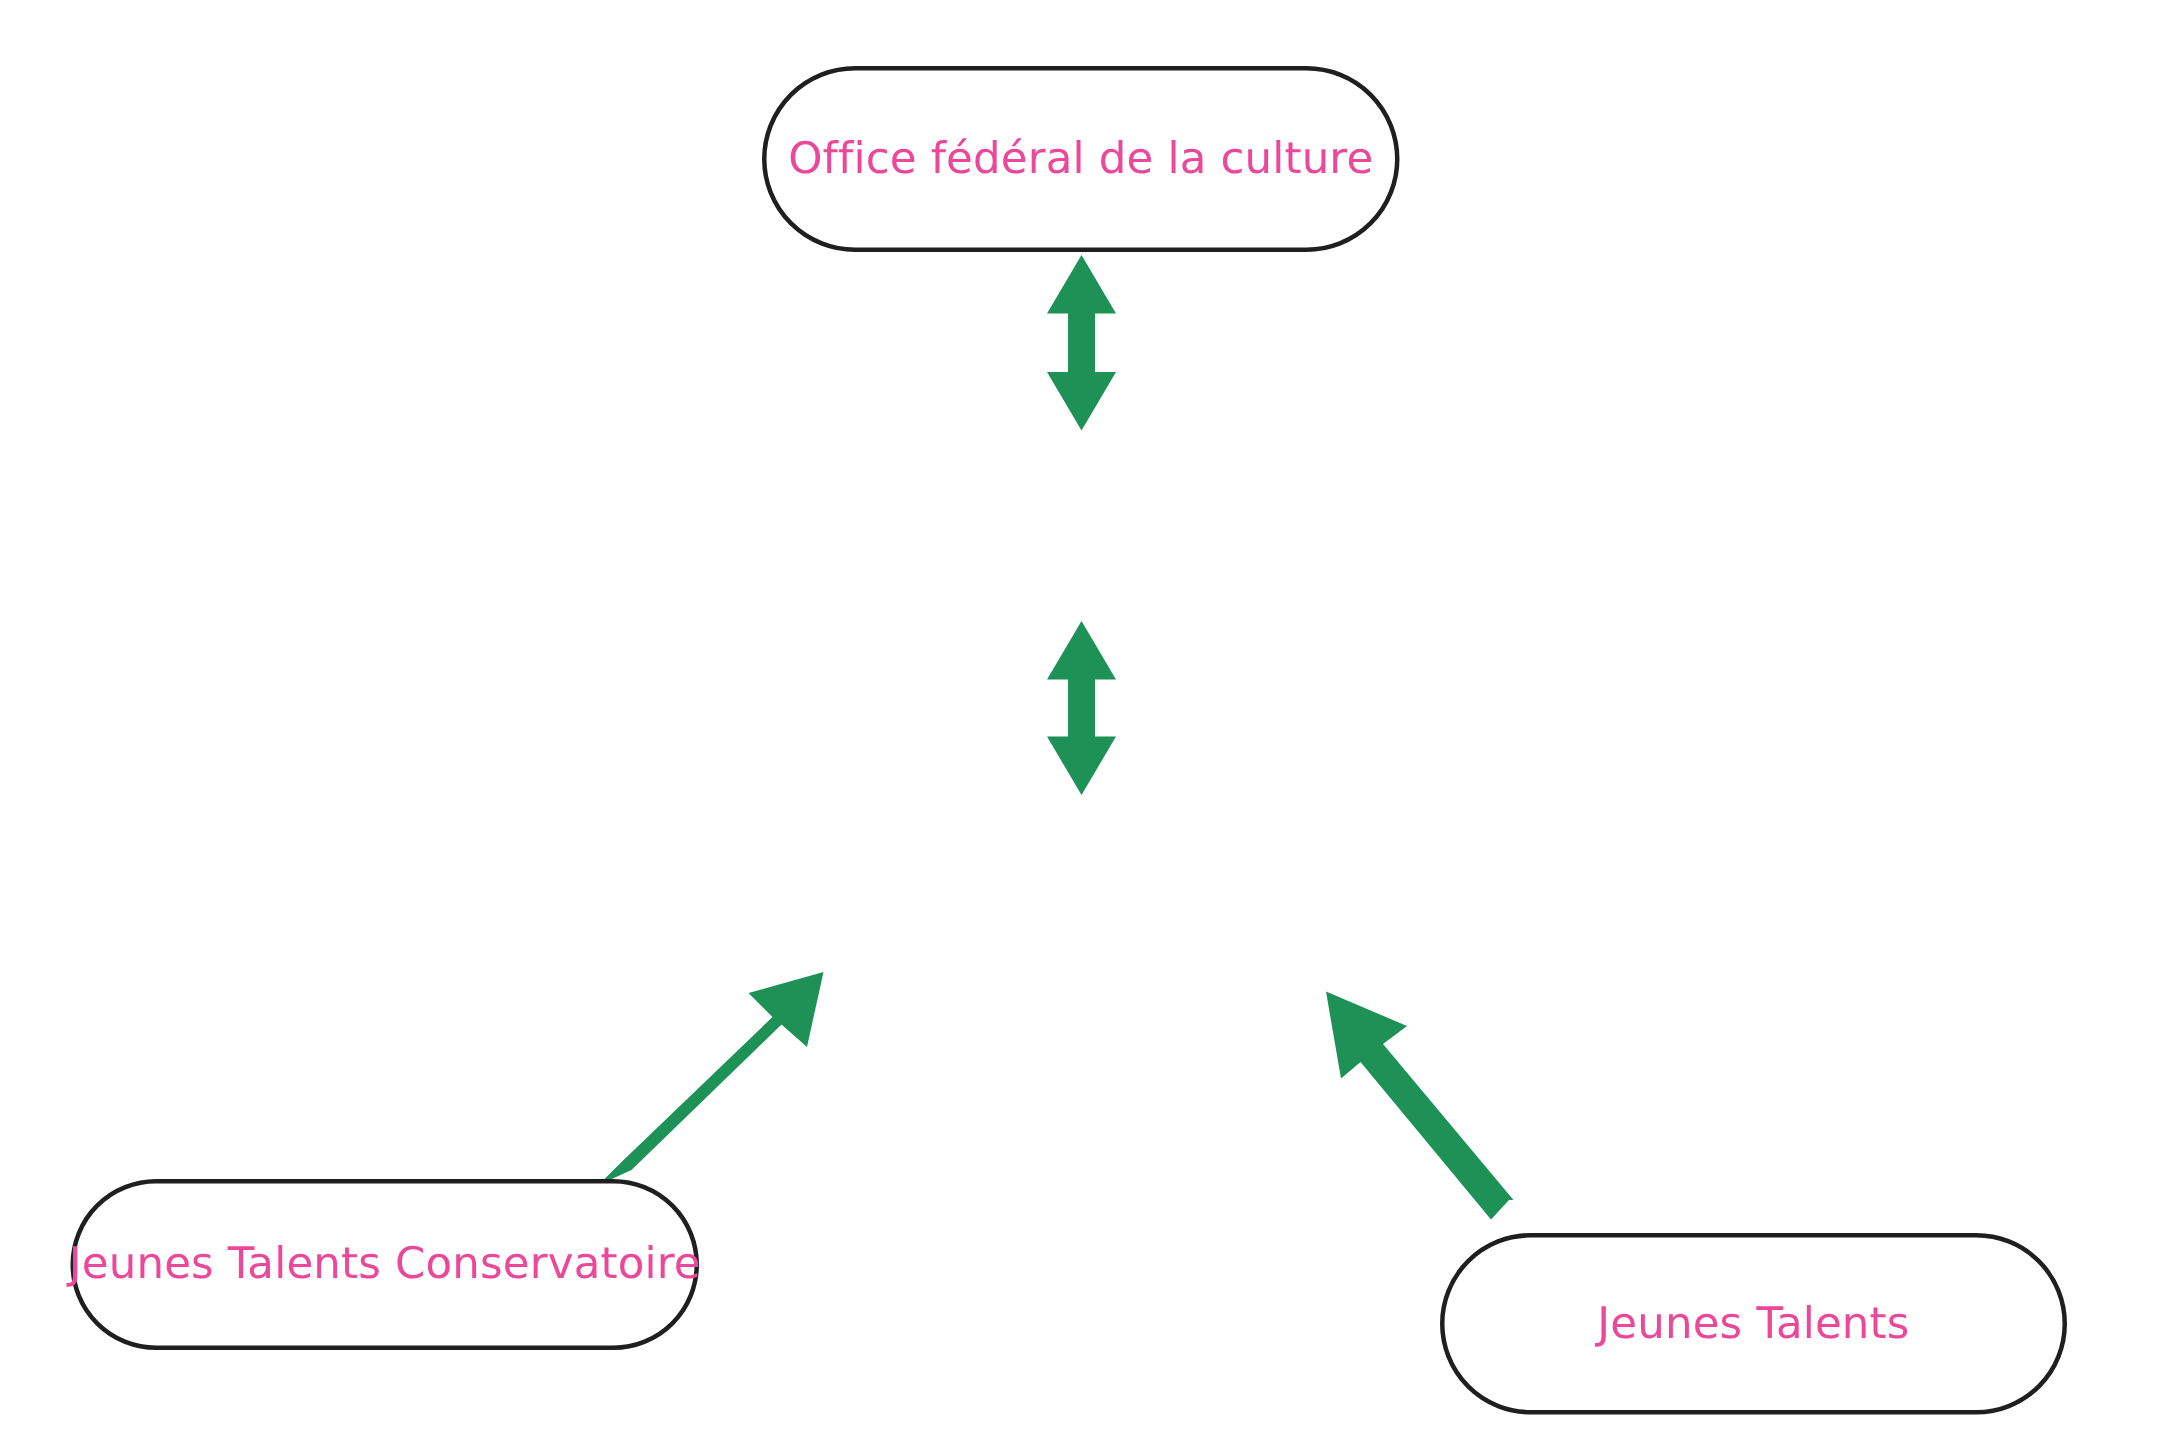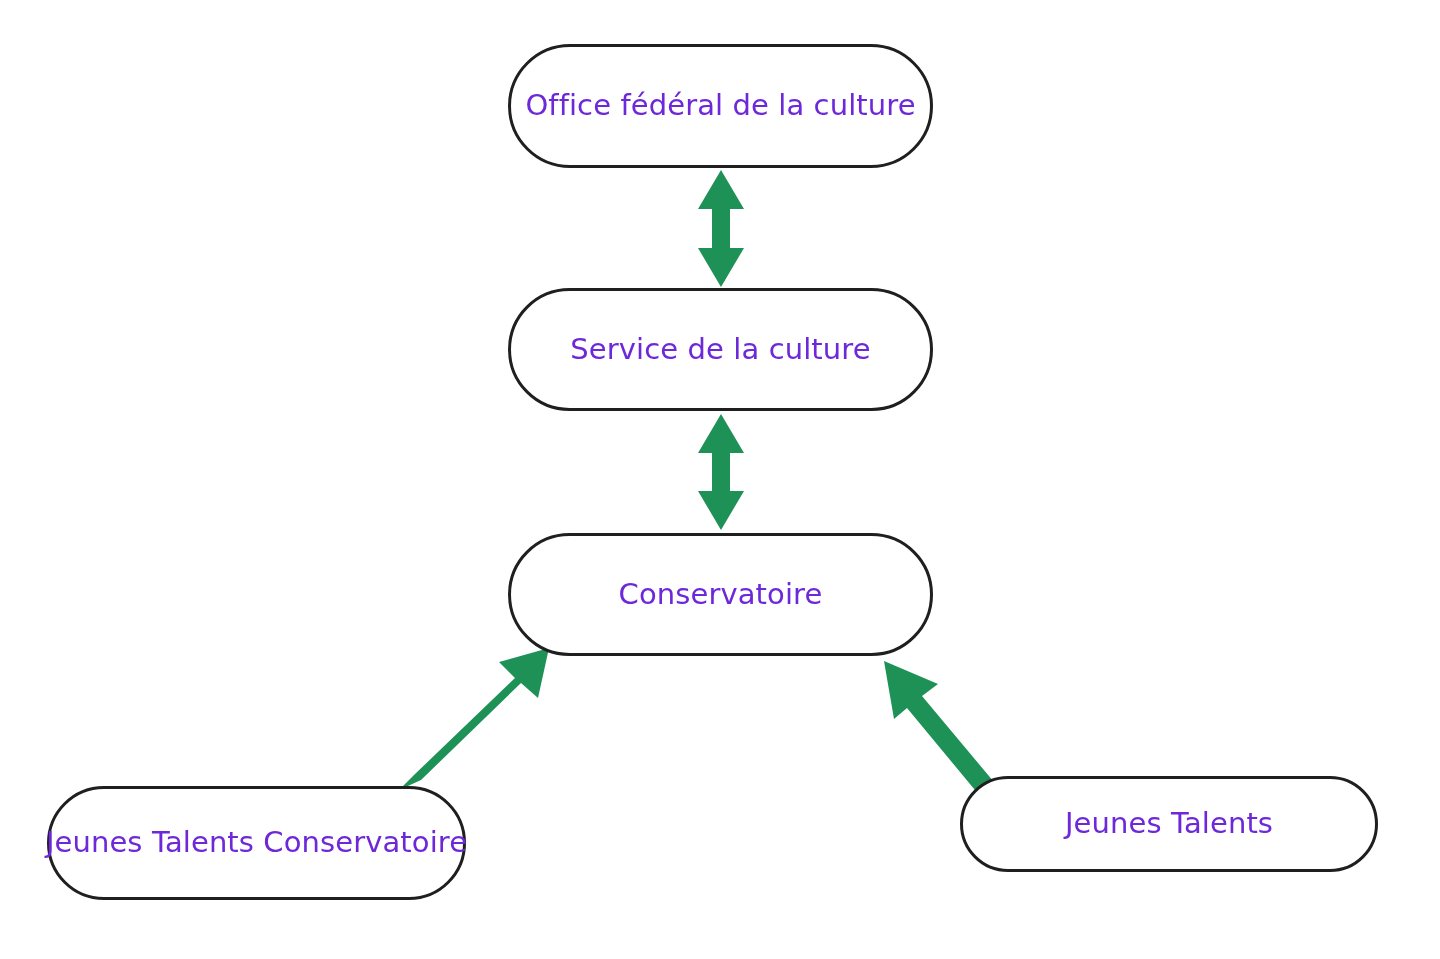--- a/index.html
+++ b/index.html
@@ -32,21 +32,21 @@
     background: #ffffff;
     border: 3px solid #1f1f1f;
     border-radius: 999px;
     display: flex;
     align-items: center;
     justify-content: center;
     text-align: center;
     z-index: 2;
   }
   .node-label {
-    color: #6d28d9;
+    color: #ec4899;
     font-size: 29px;
     font-weight: 400;
     letter-spacing: 0.1px;
     line-height: 1.1;
     padding: 0 26px;
     white-space: nowrap;
   }
   
   #node-office        { left: 508px; top: 44px;  width: 425px; height: 124px; }
   #node-service       { left: 508px; top: 288px; width: 425px; height: 123px; }
@@ -107,29 +107,23 @@
                L 938 684
                L 922 696
                L 1009 800 Z"></path>
     </g>
   </svg>
 
   <div class="node" id="node-office" style="left: 508px; top: 44px; width: 425px; height: 124px; border-color: rgb(31, 31, 31); background: rgb(255, 255, 255); color: rgb(27, 27, 27);">
     <span class="node-label">Office fédéral de la culture</span>
   </div>
 
-  <div class="node" id="node-service" style="left: 508px; top: 288px; width: 425px; height: 123px; border-color: rgb(31, 31, 31); background: rgb(255, 255, 255); color: rgb(27, 27, 27);">
-    <span class="node-label">Service de la culture</span>
-  </div>
 
-  <div class="node" id="node-conservatoire" style="left: 508px; top: 533px; width: 425px; height: 123px; border-color: rgb(31, 31, 31); background: rgb(255, 255, 255); color: rgb(27, 27, 27);">
-    <span class="node-label">Conservatoire</span>
-  </div>
 
   <div class="node" id="node-jtc" style="left: 47px; top: 786px; width: 419px; height: 114px; border-color: rgb(31, 31, 31); background: rgb(255, 255, 255); color: rgb(27, 27, 27);">
     <span class="node-label">Jeunes Talents Conservatoire</span>
   </div>
 
-  <div class="node" id="node-jt" style="left: 960px; top: 776px; width: 418px; height: 96px; border-color: rgb(31, 31, 31); background: rgb(255, 255, 255); color: rgb(27, 27, 27);">
+  <div class="node" id="node-jt" style="left: 960px; top: 822px; width: 418px; height: 121px; border-color: rgb(31, 31, 31); background: rgb(255, 255, 255); color: rgb(27, 27, 27);">
     <span class="node-label">Jeunes Talents</span>
   </div>
 
 </div>
 
 </body></html>

